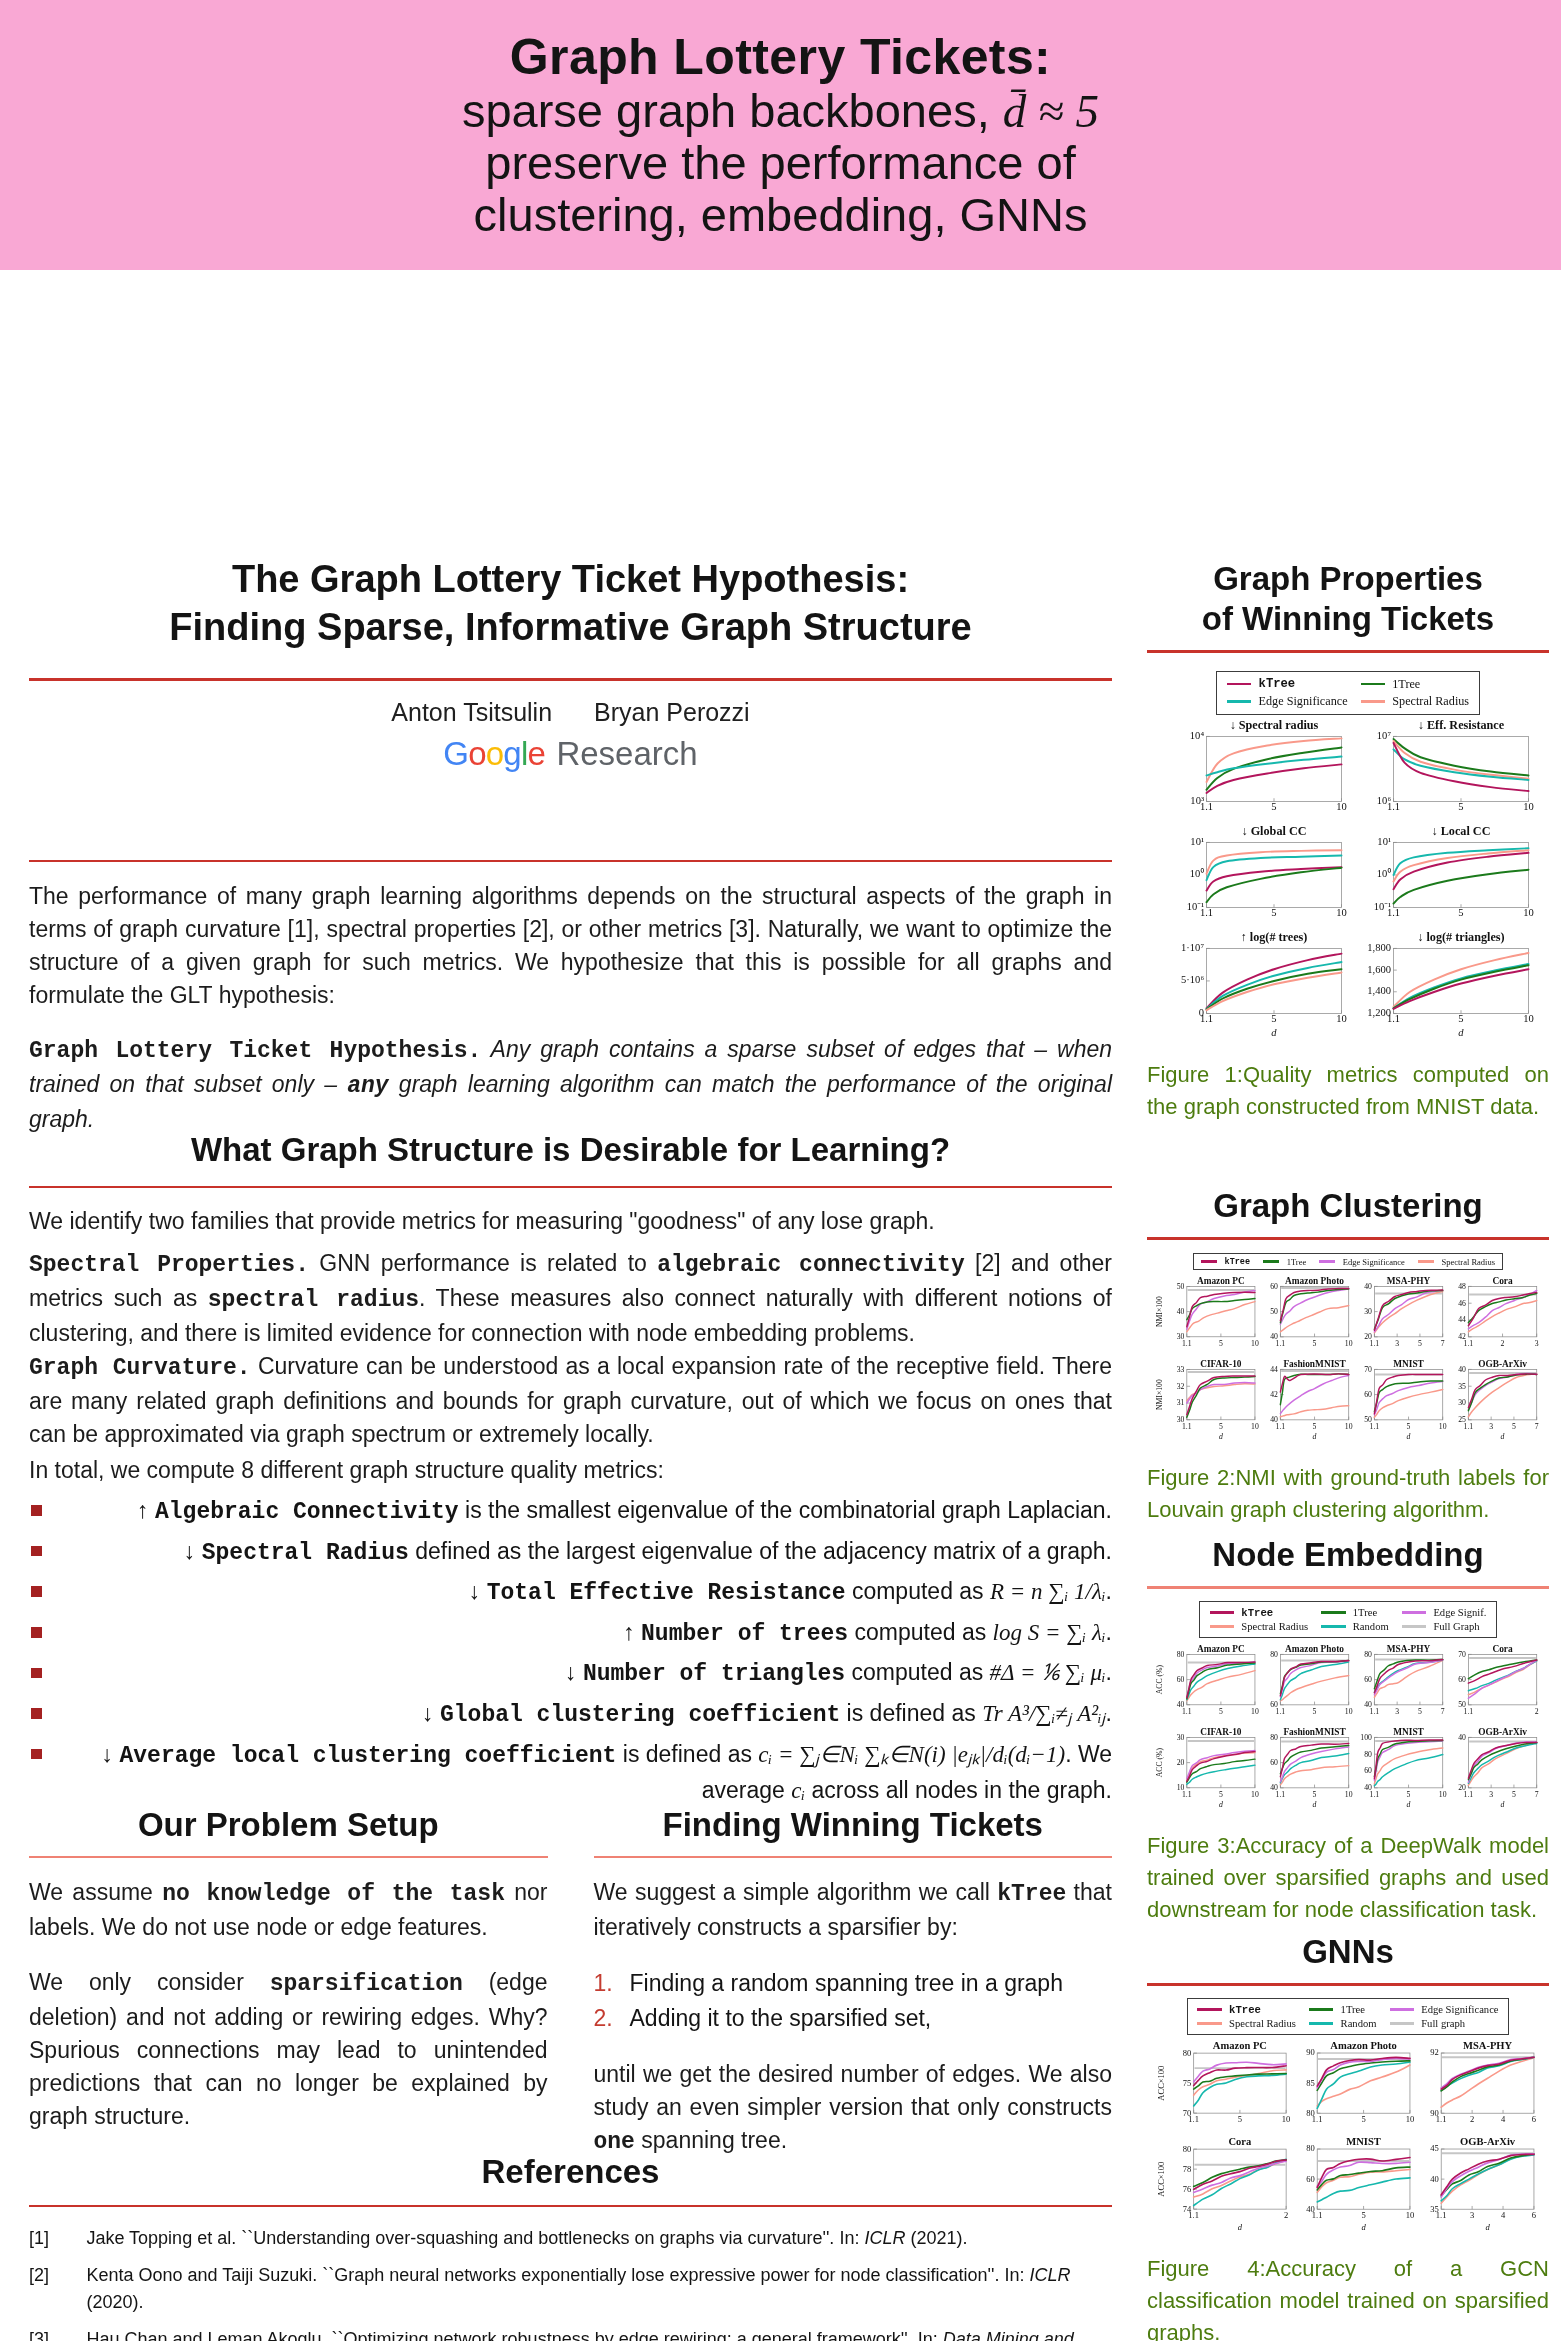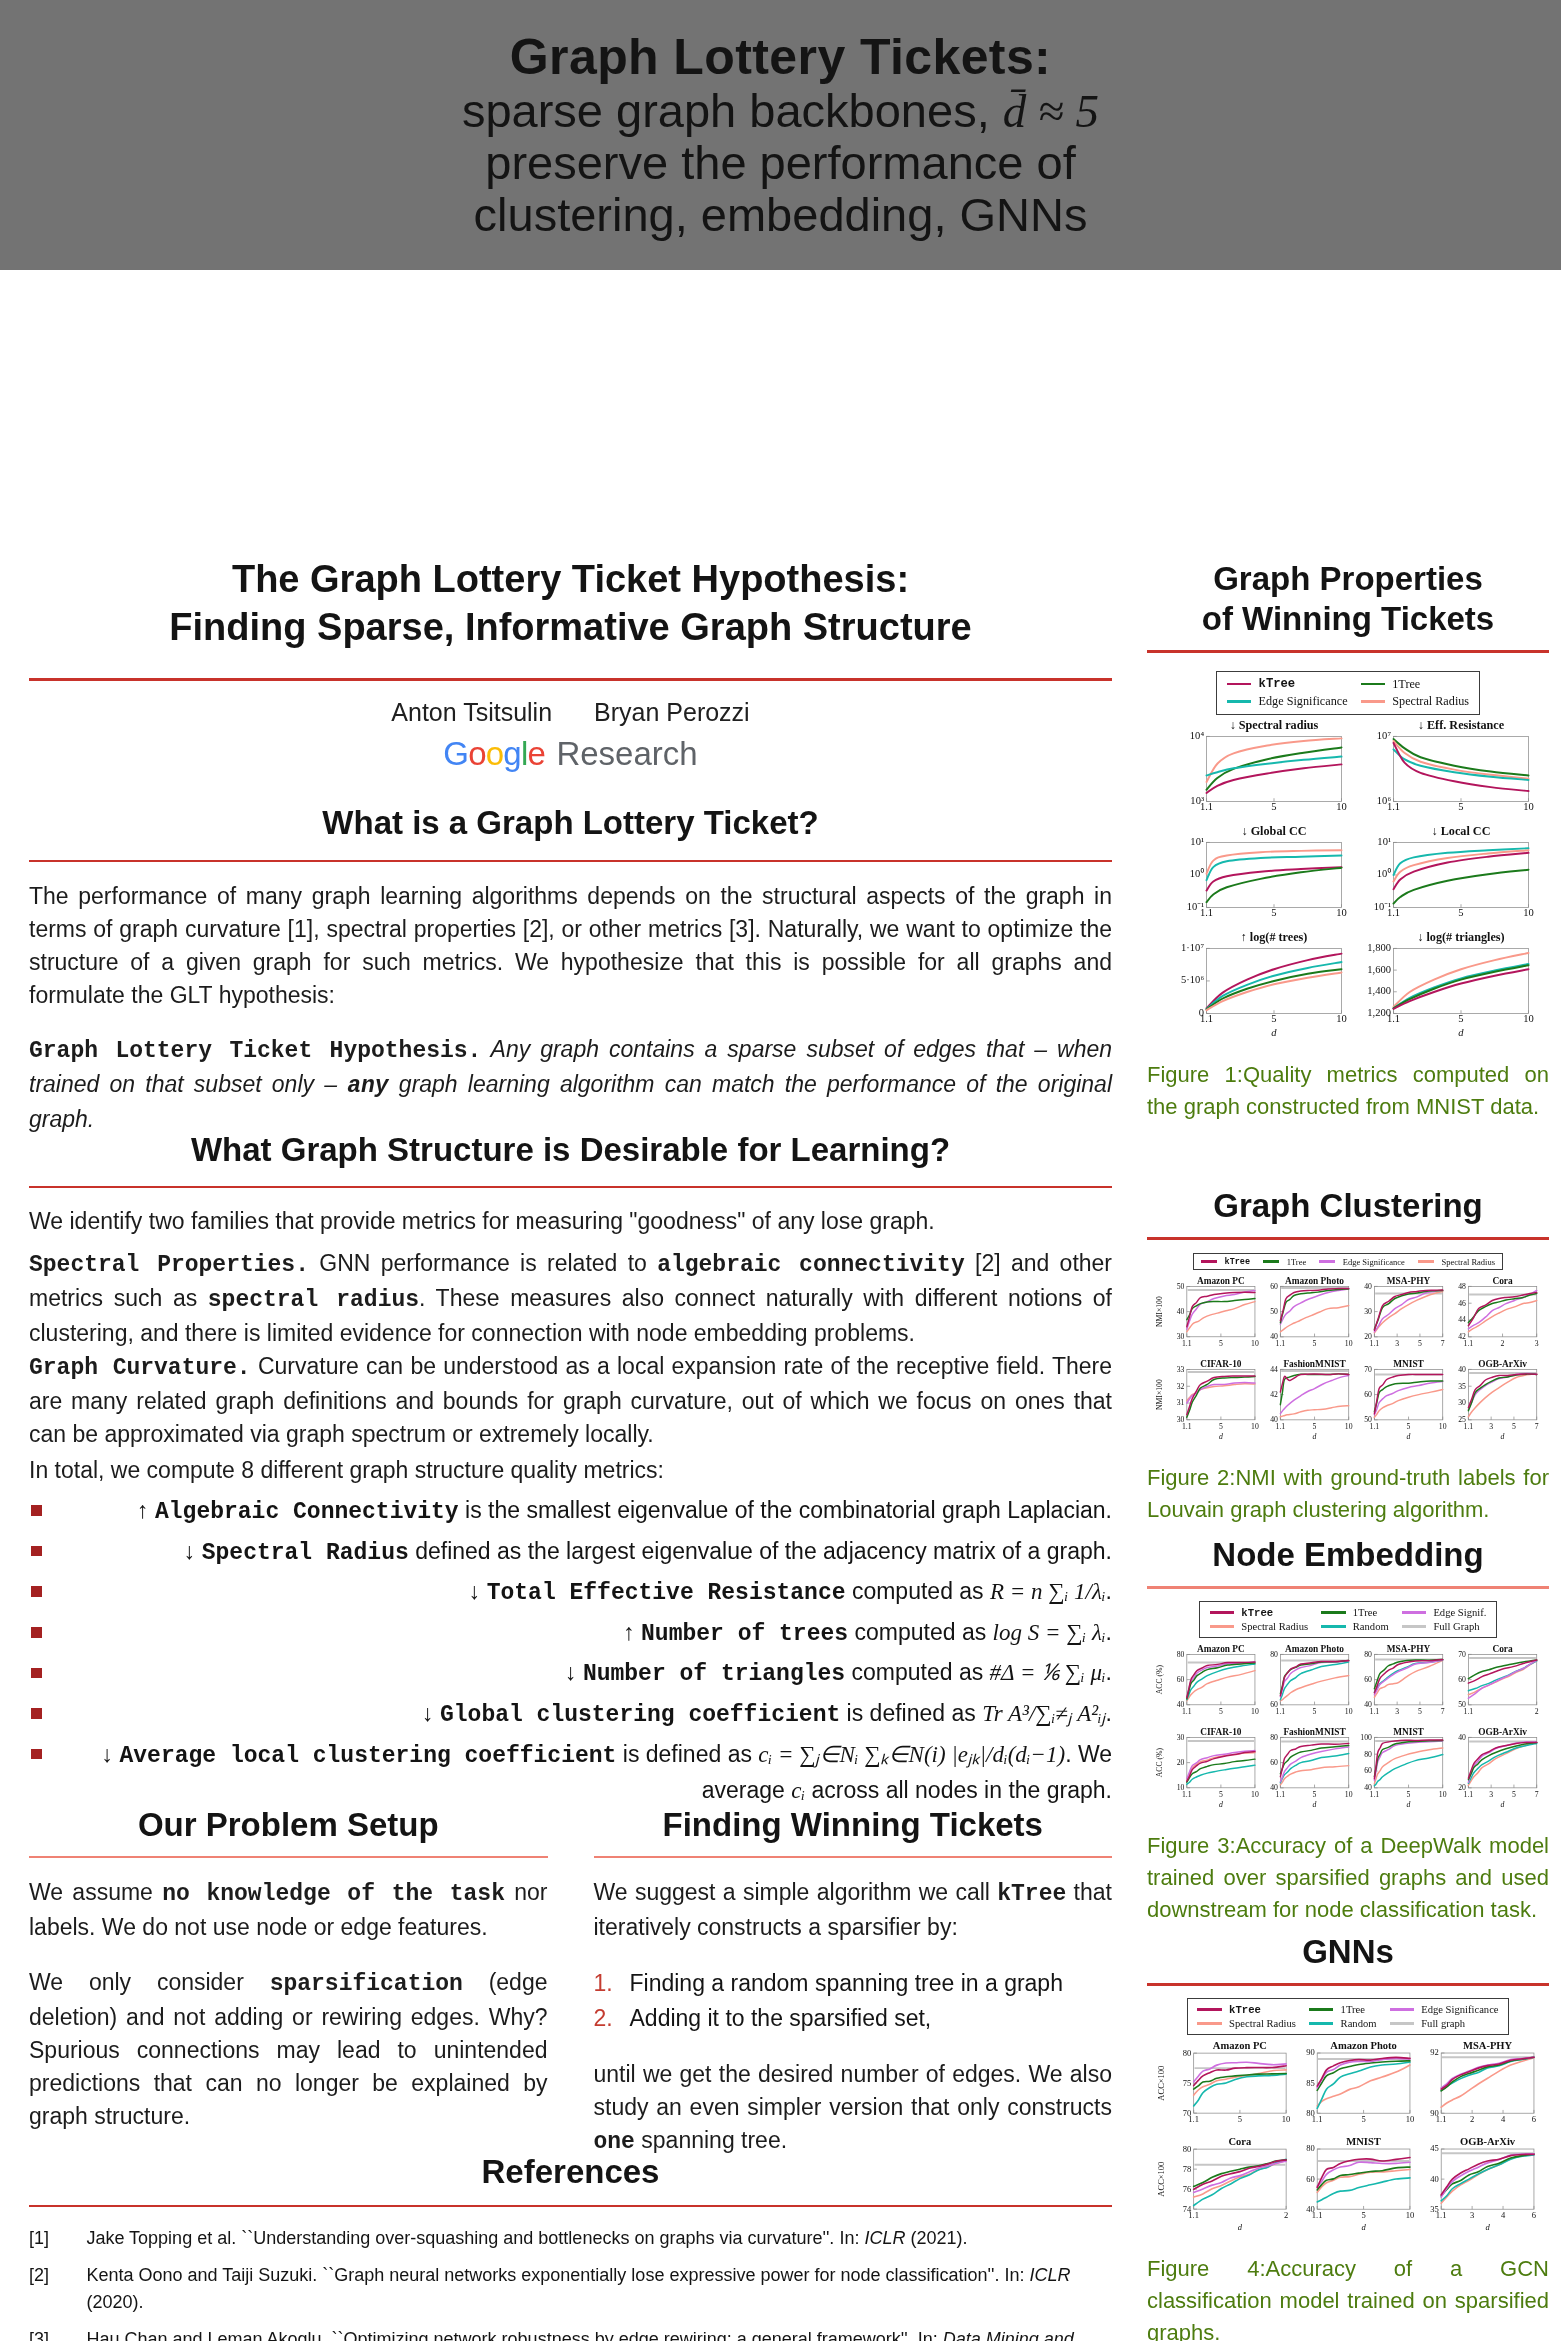--- a/index.html
+++ b/index.html
@@ -2,21 +2,21 @@
 <html style="font-size:13px"><head>
 <meta charset="utf-8">
 <style>
   html,body{margin:0;padding:0;background:#9a9a9a;}
   .poster{position:relative;width:1561px;height:2342px;background:#ffffff;
           font-family:"Liberation Sans",sans-serif;color:#141414;overflow:hidden;}
   .b{font-weight:700;font-family:Liberation Mono, monospace;}
   .i{font-style:italic;}
   .m{font-family:"Liberation Serif",serif;font-style:italic;}
   
-  .banner{position:absolute;left:0;top:0;width:1561px;height:270px;background:#737373;
+  .banner{position:absolute;left:0;top:0;width:1561px;height:270px;background:#f9a8d4;
           display:flex;flex-direction:column;align-items:center;justify-content:center;text-align:center;}
   .banner .t1{font-size:50px;font-weight:800;line-height:55px;letter-spacing:0.4px;}
   .banner .t2{font-size:47px;font-weight:300;line-height:52px;}
   
   .leftcol{position:absolute;left:29px;top:270px;width:1083px;height:2072px;}
   .rightcol{position:absolute;left:1147px;top:270px;width:402px;height:2072px;}
   .abs{position:absolute;left:0;width:100%;}
   .h1{font-size:38px;font-weight:800;text-align:center;line-height:1.25;}
   .h2{font-size:33px;font-weight:800;text-align:center;line-height:1.2;}
   .rule{height:3.3px;background:#c8332b;border:none;}
@@ -77,21 +77,20 @@
       <div>Finding Sparse, Informative Graph Structure</div>
     </div>
     <div class="abs rule" style="top:408px"></div>
 
     <div class="abs authors" style="top:428px">
       <span>Anton Tsitsulin</span>
       <span>Bryan Perozzi</span>
     </div>
     <div class="abs glogo" style="top:465px"><span style="color: rgb(66, 133, 244);">G</span><span style="color: rgb(234, 67, 53);">o</span><span style="color: rgb(251, 188, 5);">o</span><span style="color: rgb(66, 133, 244);">g</span><span style="color: rgb(52, 168, 83);">l</span><span style="color: rgb(234, 67, 53);">e</span><span class="research">Research</span></div>
 
-    <div class="abs h2" style="top:533px">What is a Graph Lottery Ticket?</div>
     <div class="abs rule" style="top:590px;height:2.4px"></div>
     <div class="abs para" style="top:610px"><span>The performance of many graph learning algorithms depends on the structural aspects of the graph in terms of graph curvature [1], spectral properties [2], or other metrics [3].  Naturally, we want to optimize the structure of a given graph for such metrics.  We hypothesize that this is possible for all graphs and formulate the GLT hypothesis:</span></div>
     <div class="abs para" style="top:763px"><span class="b">Graph Lottery Ticket Hypothesis.</span><span class="i"> Any graph contains a sparse subset of edges that – when trained on that subset only – </span><span class="b i">any</span><span class="i"> graph learning algorithm can match the performance of the original graph.</span></div>
 
     <div class="abs h2" style="top:860px">What Graph Structure is Desirable for Learning?</div>
     <div class="abs rule" style="top:916px;height:2.4px"></div>
     <div class="abs para" style="top:935px"><span>We identify two families that provide metrics for measuring "goodness" of any lose graph.</span></div>
     <div class="abs para" style="top:977px"><span class="b">Spectral Properties.</span><span>  GNN performance is related to </span><span class="b">algebraic connectivity</span><span> [2] and other metrics such as </span><span class="b">spectral radius</span><span>.  These measures also connect naturally with different notions of clustering, and there is limited evidence for connection with node embedding problems.</span></div>
     <div class="abs para" style="top:1080px"><span class="b">Graph Curvature.</span><span> Curvature can be understood as a local expansion rate of the receptive field. There are many related graph definitions and bounds for graph curvature, out of which we focus on ones that can be approximated via graph spectrum or extremely locally.</span></div>
     <div class="abs para" style="top:1184px"><span>In total, we compute 8 different graph structure quality metrics:</span></div>

